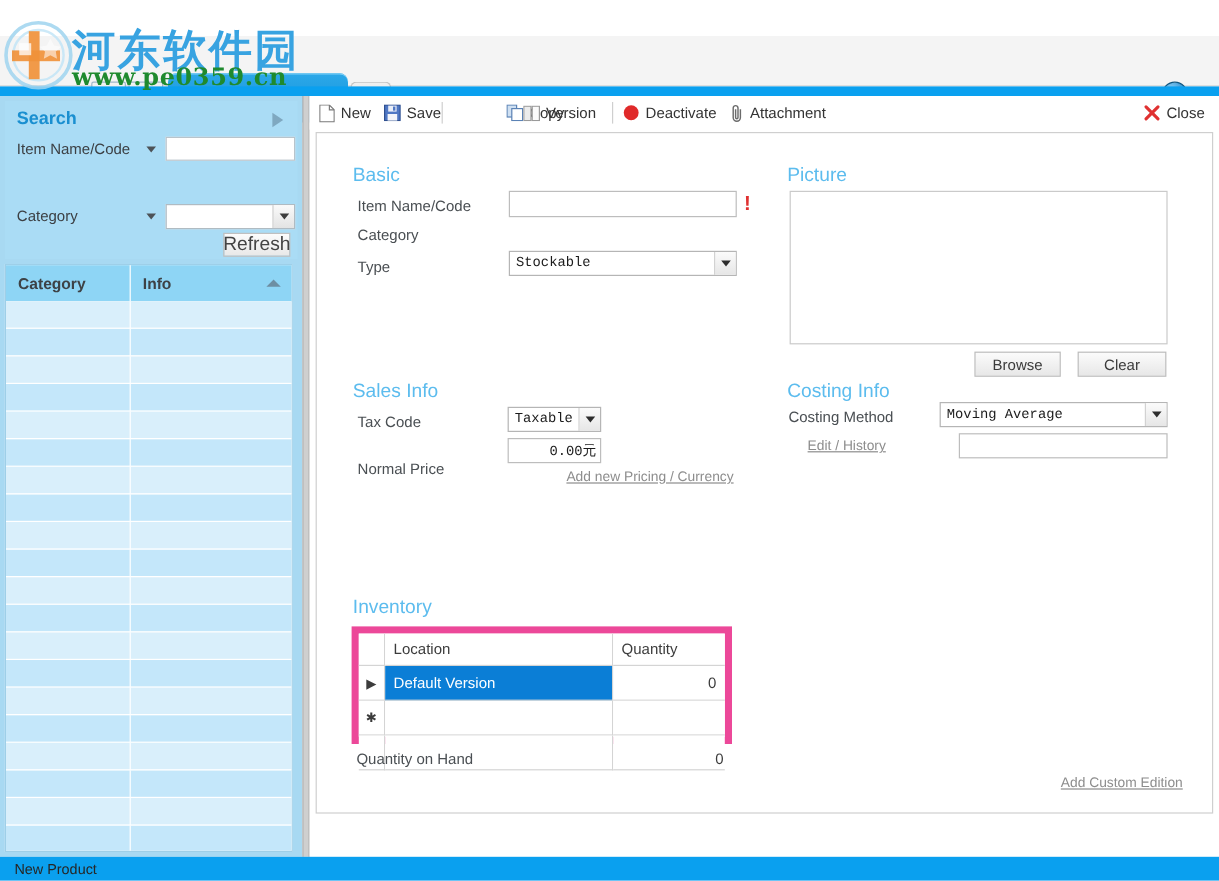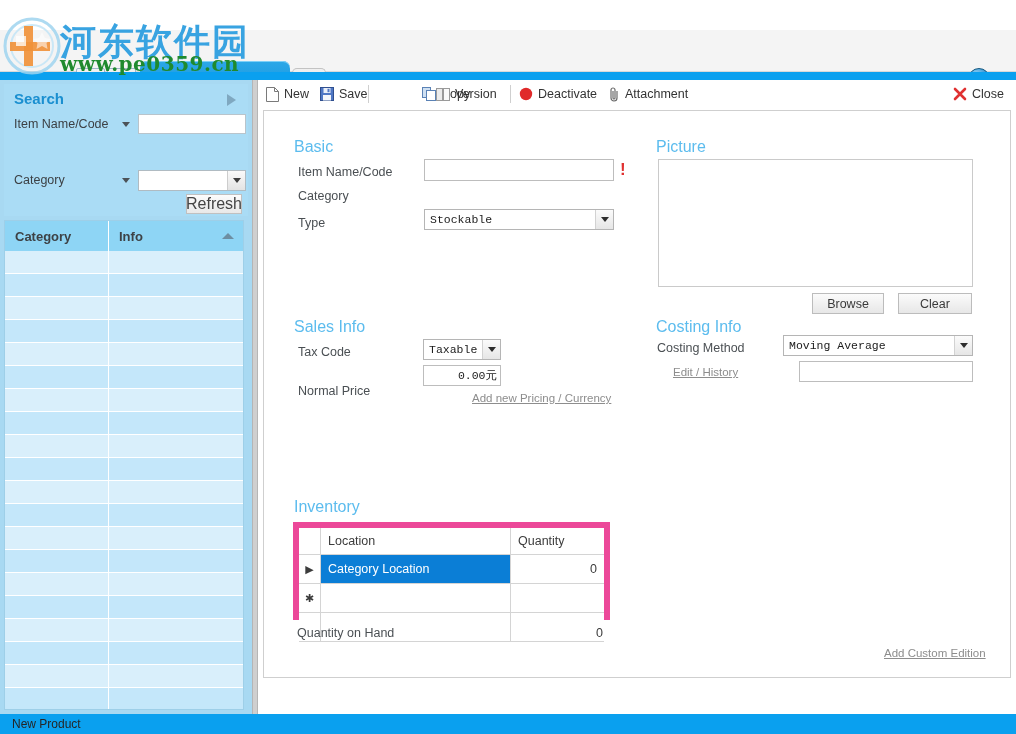--- a/index.html
+++ b/index.html
@@ -431,21 +431,21 @@
 
     <div class="invgrid" style="left:35px;top:442px;">
       <div class="inv-r head">
         <div class="inv-c0"></div>
         <div class="inv-c1">Location</div>
         <div class="inv-c2" style="justify-content:flex-start;padding-left:7px;">Quantity</div>
       </div>
       <div id="inv-rows">
           <div class="inv-r">
             <div class="inv-c0">▶</div>
-            <div class="inv-c1 sel">Category Location</div>
+            <div class="inv-c1 sel">Default Version</div>
             <div class="inv-c2">0</div>
           </div>
           <div class="inv-r">
             <div class="inv-c0">✱</div>
             <div class="inv-c1"></div>
             <div class="inv-c2"></div>
           </div>
           <div class="inv-r">
             <div class="inv-c0"></div>
             <div class="inv-c1"></div>

